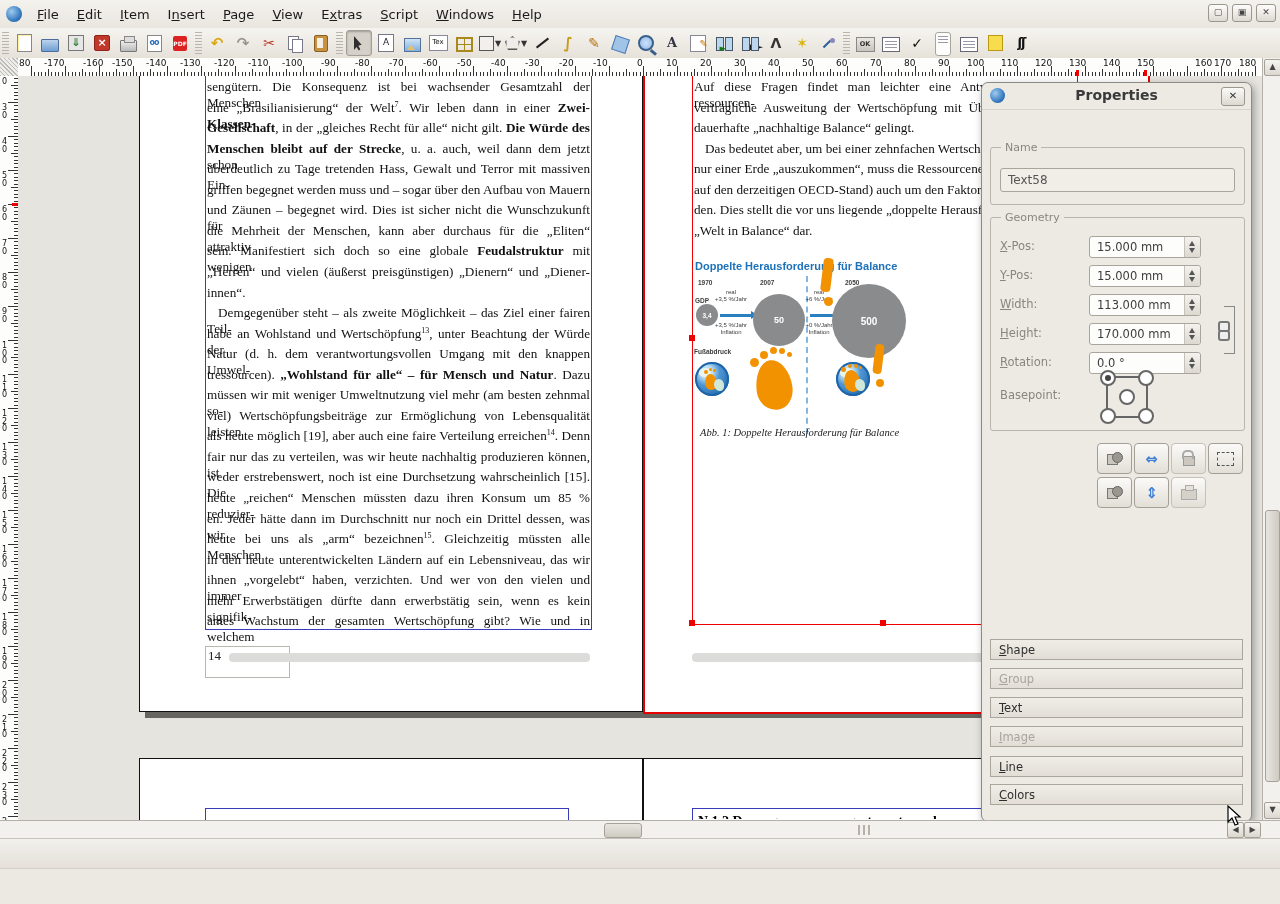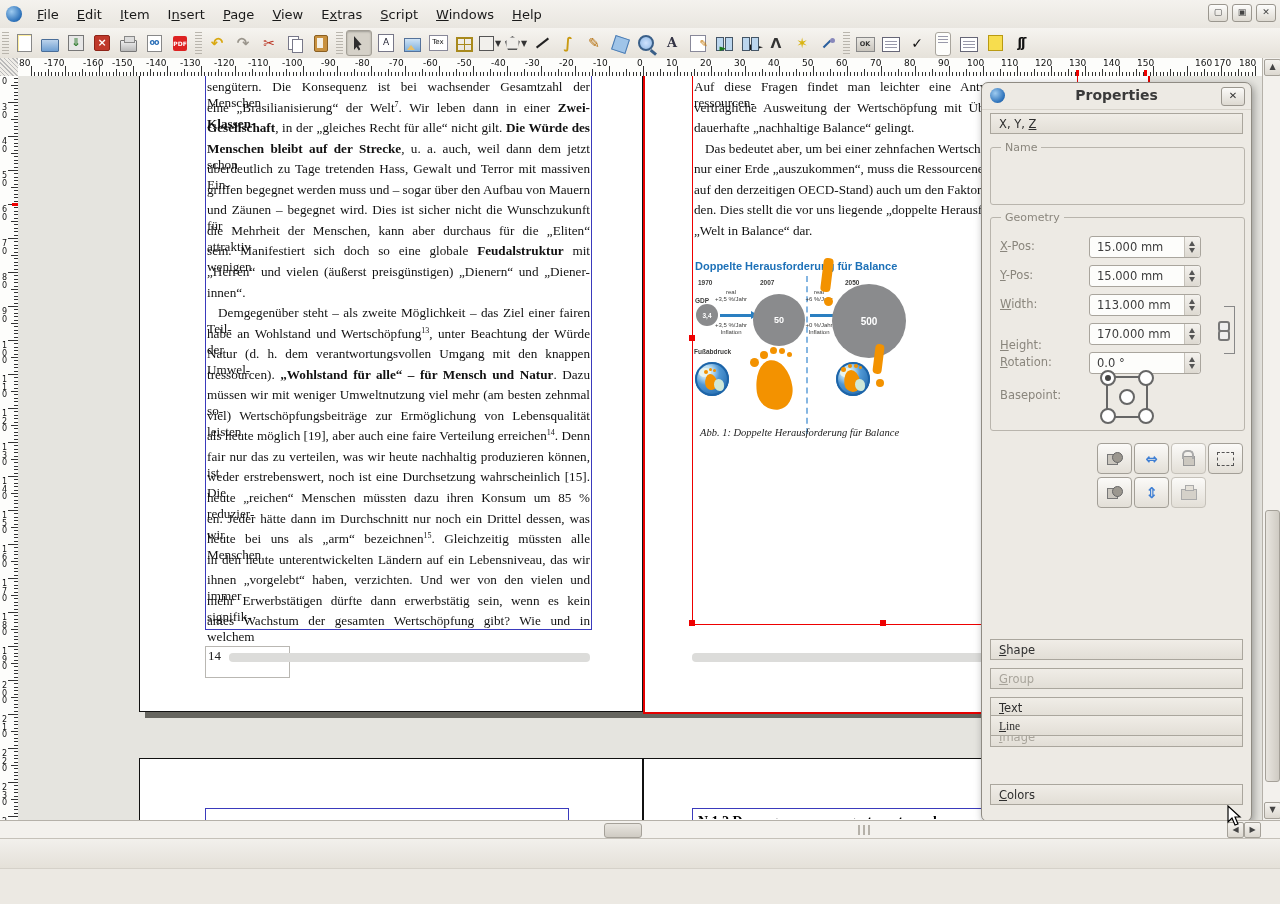--- a/index.html
+++ b/index.html
@@ -1081,36 +1081,36 @@
     <div class="page" style="left:625px;top:682px;width:503px;height:80px;"></div>
     <div class="tframe" style="left:187px;top:732px;width:362px;height:30px;"></div>
     <div class="tframe" style="left:674px;top:732px;width:306px;height:30px;"></div>
     <div class="glyph-tops" style="left:680px;top:738px;width:296px;">N 1.2 Deswegen muss umgesteuert werden</div>
   </div>
 
   <div id="panel">
     <div id="panel-icon"></div>
     <div id="panel-title">Properties</div>
     <div id="panel-close">✕</div>
-    <div class="sectionbar" style="top:30px;">X, Y, <u>Z</u></div>
 
     <div class="groupbox" style="top:64px;height:56px;">
       <span class="legend">Name</span>
+      <div id="name-field">Text58</div>
     </div>
 
     <div class="groupbox" style="top:134px;height:212px;">
       <span class="legend">Geometry</span>
       <div id="geom-rows">
           <span class="glabel" style="top: 21px;"><u>X</u>-Pos:</span>
           <div class="spin" style="left: 98px; top: 18px;">15.000 mm<span class="arrows"></span></div>
           <span class="glabel" style="top: 50px;"><u>Y</u>-Pos:</span>
           <div class="spin" style="left: 98px; top: 47px;">15.000 mm<span class="arrows"></span></div>
           <span class="glabel" style="top: 79px;"><u>W</u>idth:</span>
           <div class="spin" style="left: 98px; top: 76px;">113.000 mm<span class="arrows"></span></div>
-          <span class="glabel" style="top: 120px; text-align: right;"><u>H</u>eight:</span>
+          <span class="glabel" style="top: 108px; text-align: right;"><u>H</u>eight:</span>
           <div class="spin" style="left: 98px; top: 105px;">170.000 mm<span class="arrows"></span></div>
           <span class="glabel" style="top: 137px;"><u>R</u>otation:</span>
           <div class="spin" style="left: 98px; top: 134px;">0.0 °<span class="arrows"></span></div>
         </div>
       <span class="glabel" style="top:170px;">Basepoint:</span>
       <div id="basepoint">
         <span class="bp-dot sel" style="left:-8px;top:-8px;"></span>
         <span class="bp-dot" style="right:-8px;top:-8px;"></span>
         <span class="bp-dot" style="left:-8px;bottom:-8px;"></span>
         <span class="bp-dot" style="right:-8px;bottom:-8px;"></span>
@@ -1136,21 +1136,21 @@
     <div class="actbtn blue" style="left:152px;top:394px;">⇕</div>
     <div class="actbtn dis" style="left:189px;top:394px;">
         <span class="printer2"></span>
       </div>
 
     <div id="panel-sections">
         <div class="sectionbar" style="top: 556px;"><u>S</u>hape</div>
         <div class="sectionbar dis" style="top: 585px;"><u>G</u>roup</div>
         <div class="sectionbar" style="top: 614px;"><u>T</u>ext</div>
         <div class="sectionbar dis" style="top: 643px;"><u>I</u>mage</div>
-        <div class="sectionbar" style="top: 632px; font-family: Liberation Serif, serif;"><u>L</u>ine</div>
+        <div class="sectionbar" style="top: 673px;"><u>L</u>ine</div>
         <div class="sectionbar" style="top: 701px;"><u>C</u>olors</div>
       </div>
   </div>
 
   <div id="vscroll">
     <div class="sbtn" style="left:1px;top:1px;width:15px;height:15px;line-height:14px;">▲</div>
     <div id="vthumb"></div>
     <div class="sbtn" style="left:1px;top:744px;width:15px;height:15px;line-height:14px;">▼</div>
   </div>
   <div id="hscroll">

